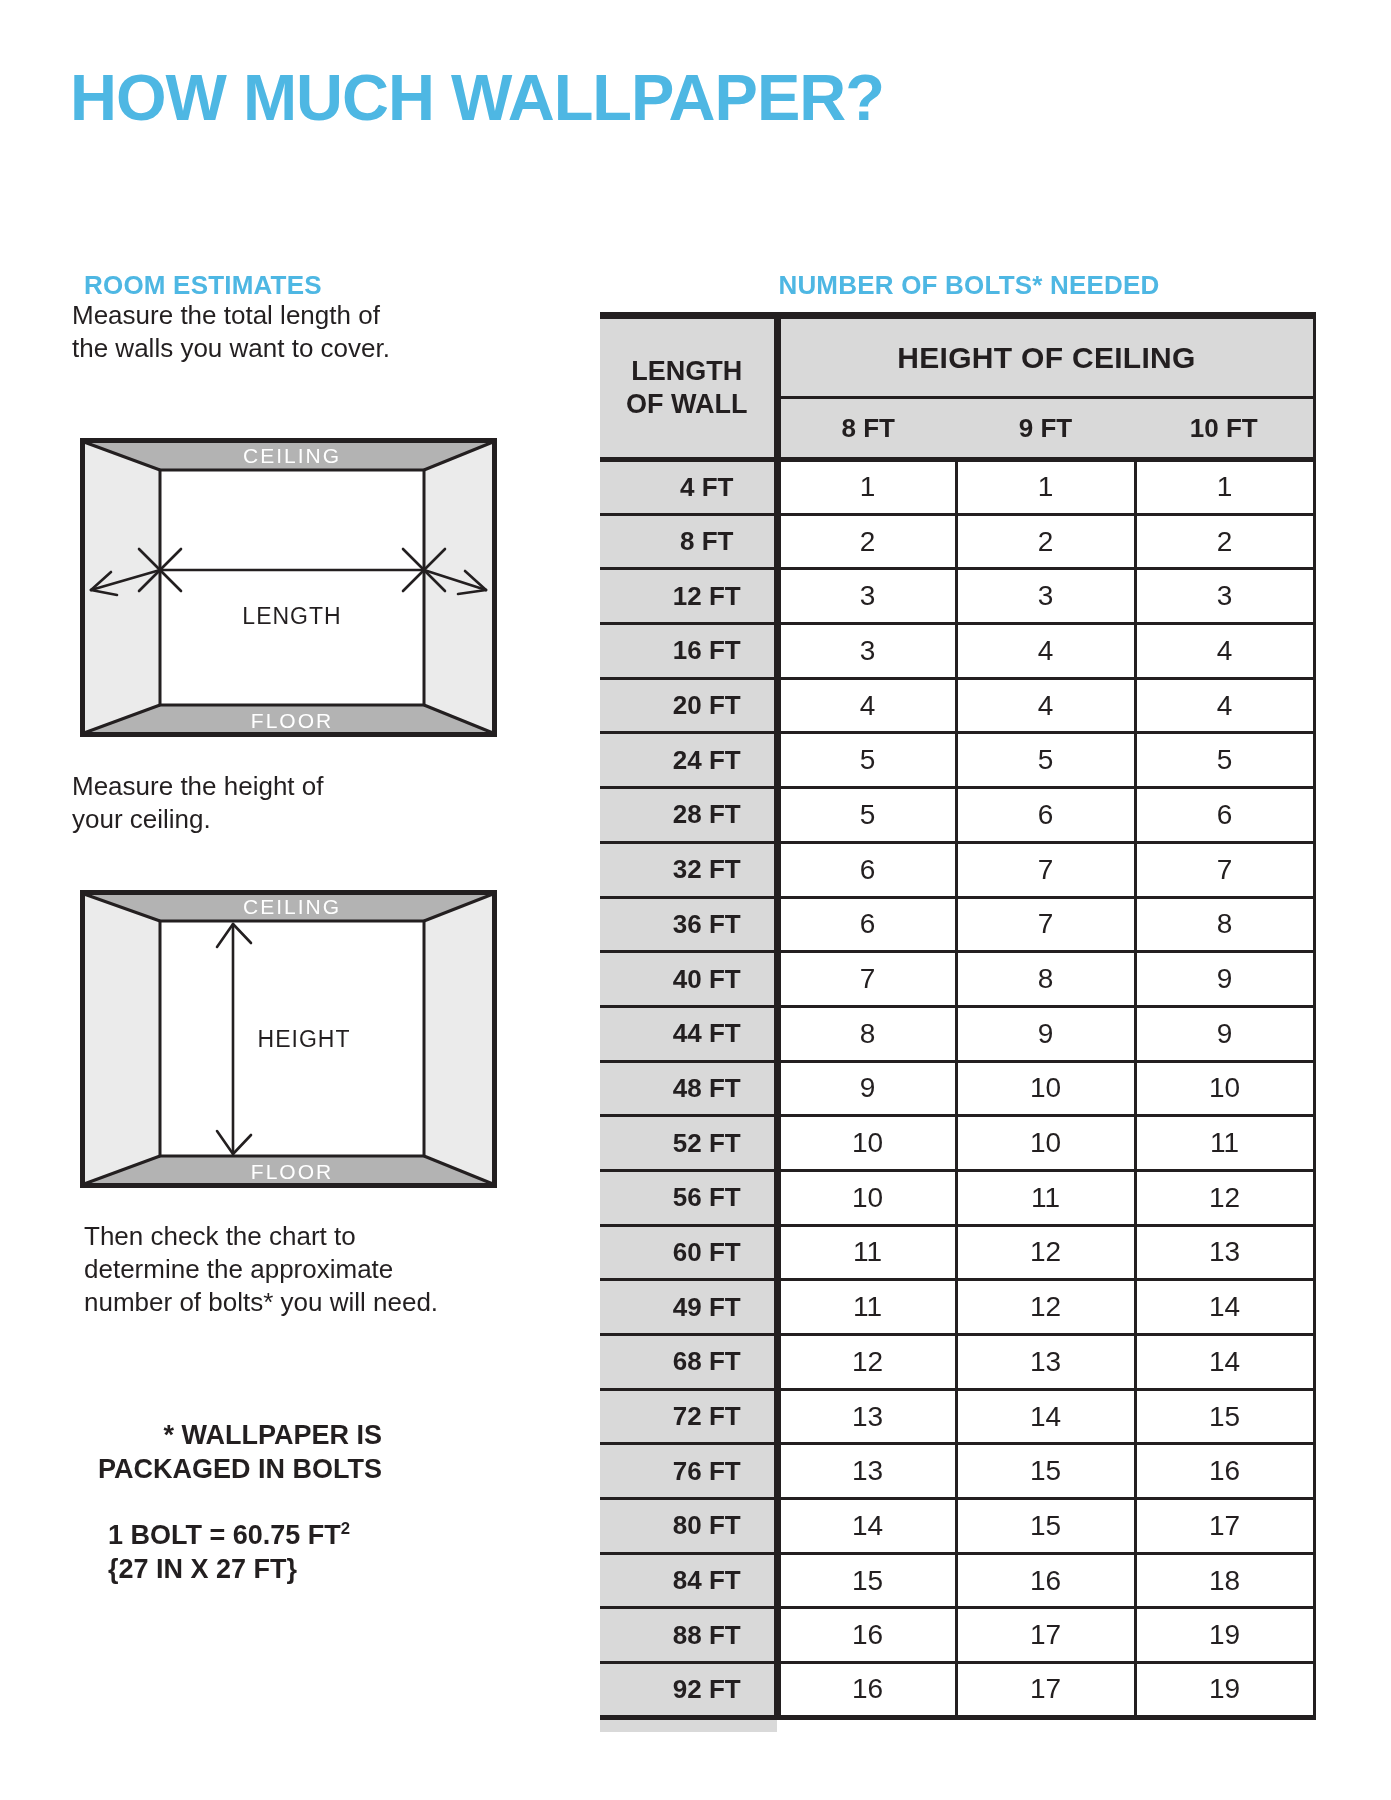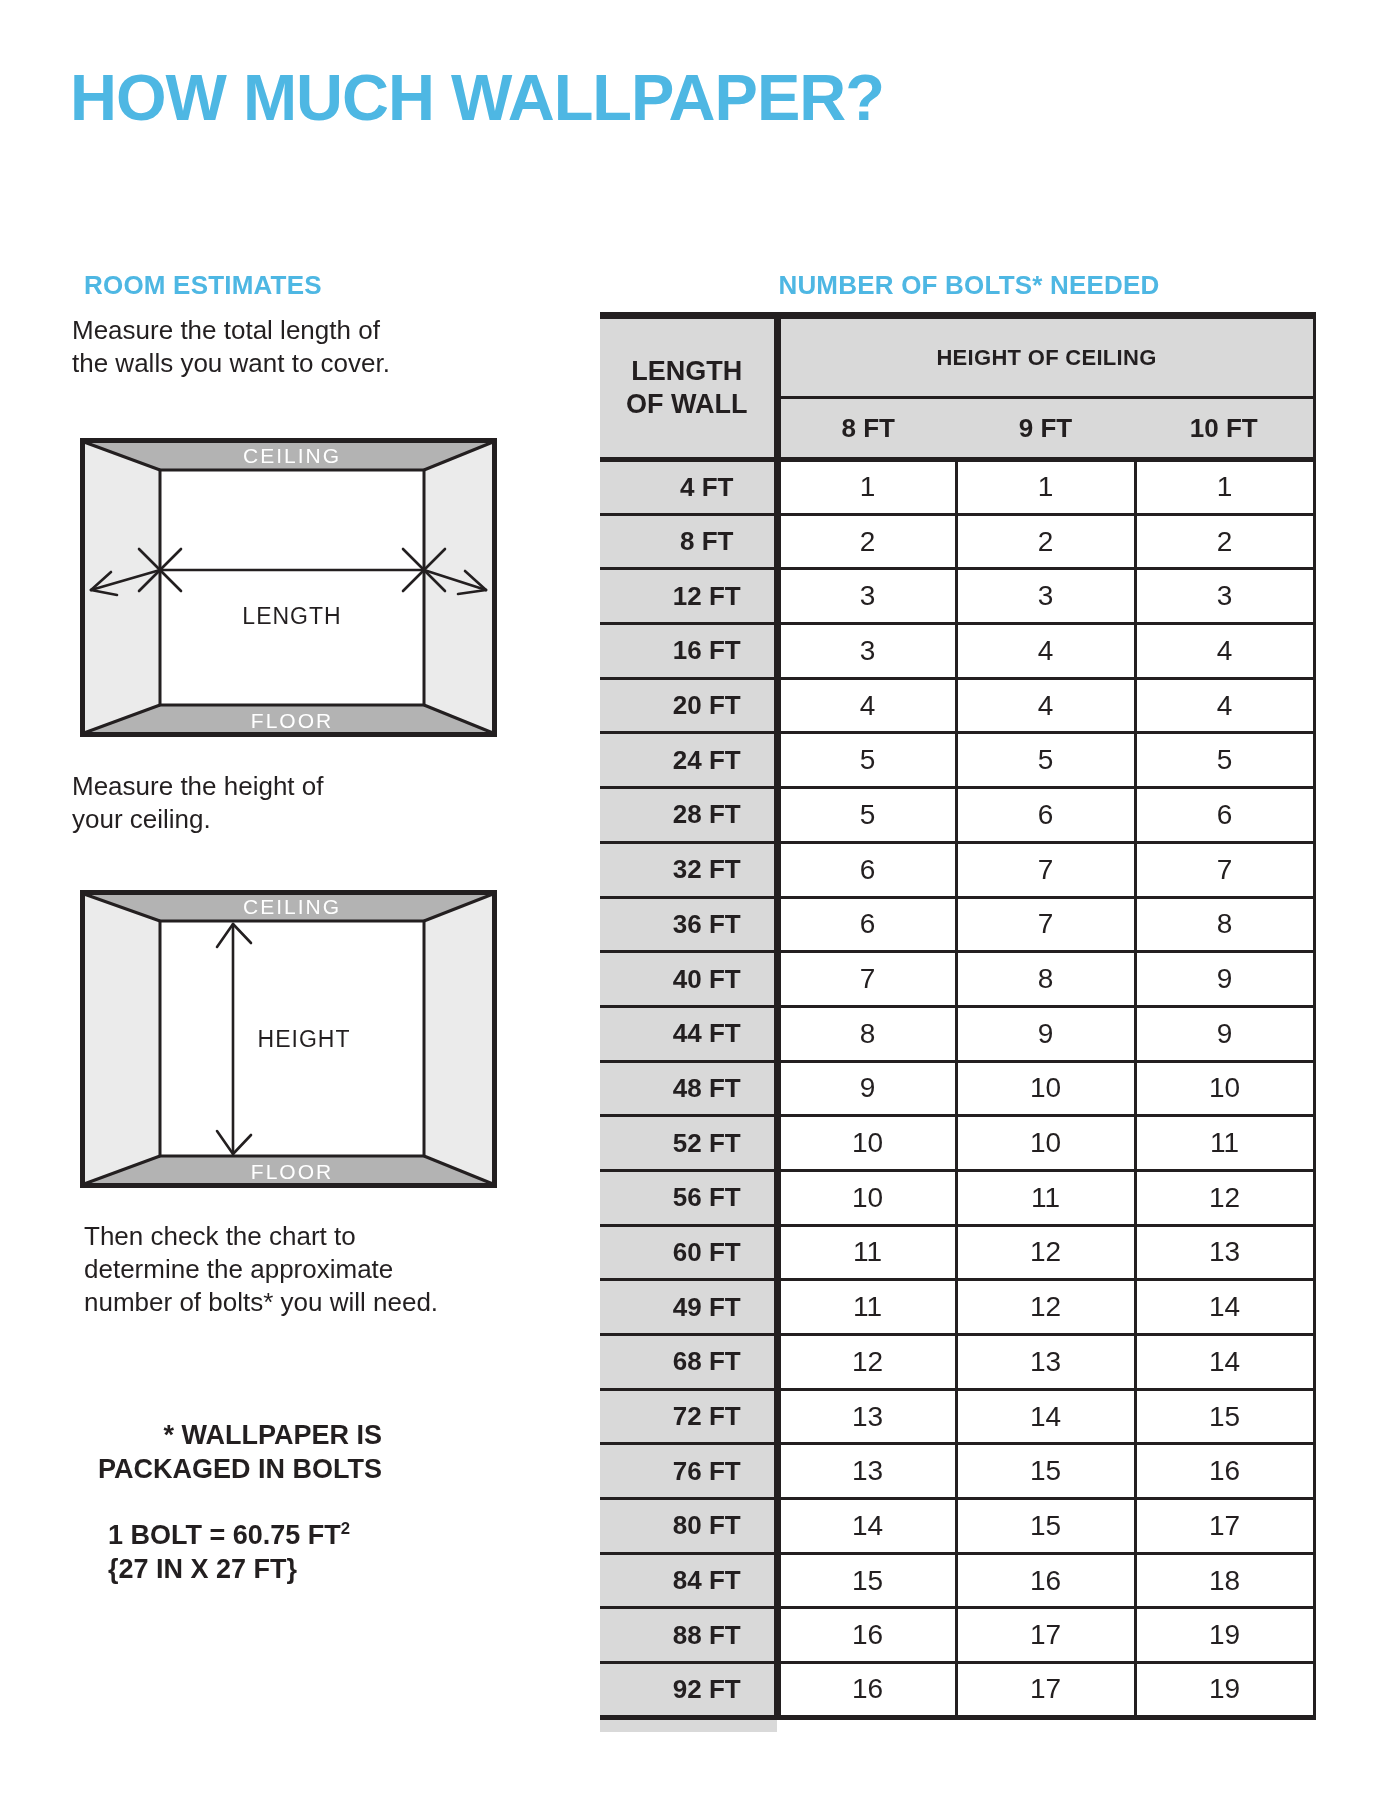--- a/index.html
+++ b/index.html
@@ -35,21 +35,21 @@
     width: 714px;
     text-align: center;
   }
   .body-text {
     font-size: 26px;
     line-height: 33px;
     white-space: pre-line;
     margin: 0;
     color: #231f20;
   }
-  .step1 { left: 72px; top: 314px; }
+  .step1 { left: 72px; top: 299px; }
   .step2 { left: 72px; top: 770px; }
   .step3 { left: 84px; top: 1220px; }
 
   .diagram1 { left: 80px; top: 438px; }
   .diagram2 { left: 80px; top: 890px; }
   .diagram-label-light {
     font-size: 21px;
     letter-spacing: 2px;
     fill: #ffffff;
   }
@@ -97,21 +97,21 @@
     border-right: 7px solid #231f20;
     border-bottom: 5px solid #231f20;
     font-size: 27px;
     font-weight: bold;
     line-height: 33px;
     white-space: pre-line;
   }
   th.group {
     background: var(--color-table_gray, #d9d9d9);
     border-bottom: 3px solid #231f20;
-    font-size: 22px;
+    font-size: 30px;
     font-weight: bold;
     height: 77px;
     letter-spacing: 0.3px;
   }
   tr.sub th {
     background: var(--color-table_gray, #d9d9d9);
     border-bottom: 5px solid #231f20;
     font-size: 26px;
     font-weight: bold;
     height: 58px;

